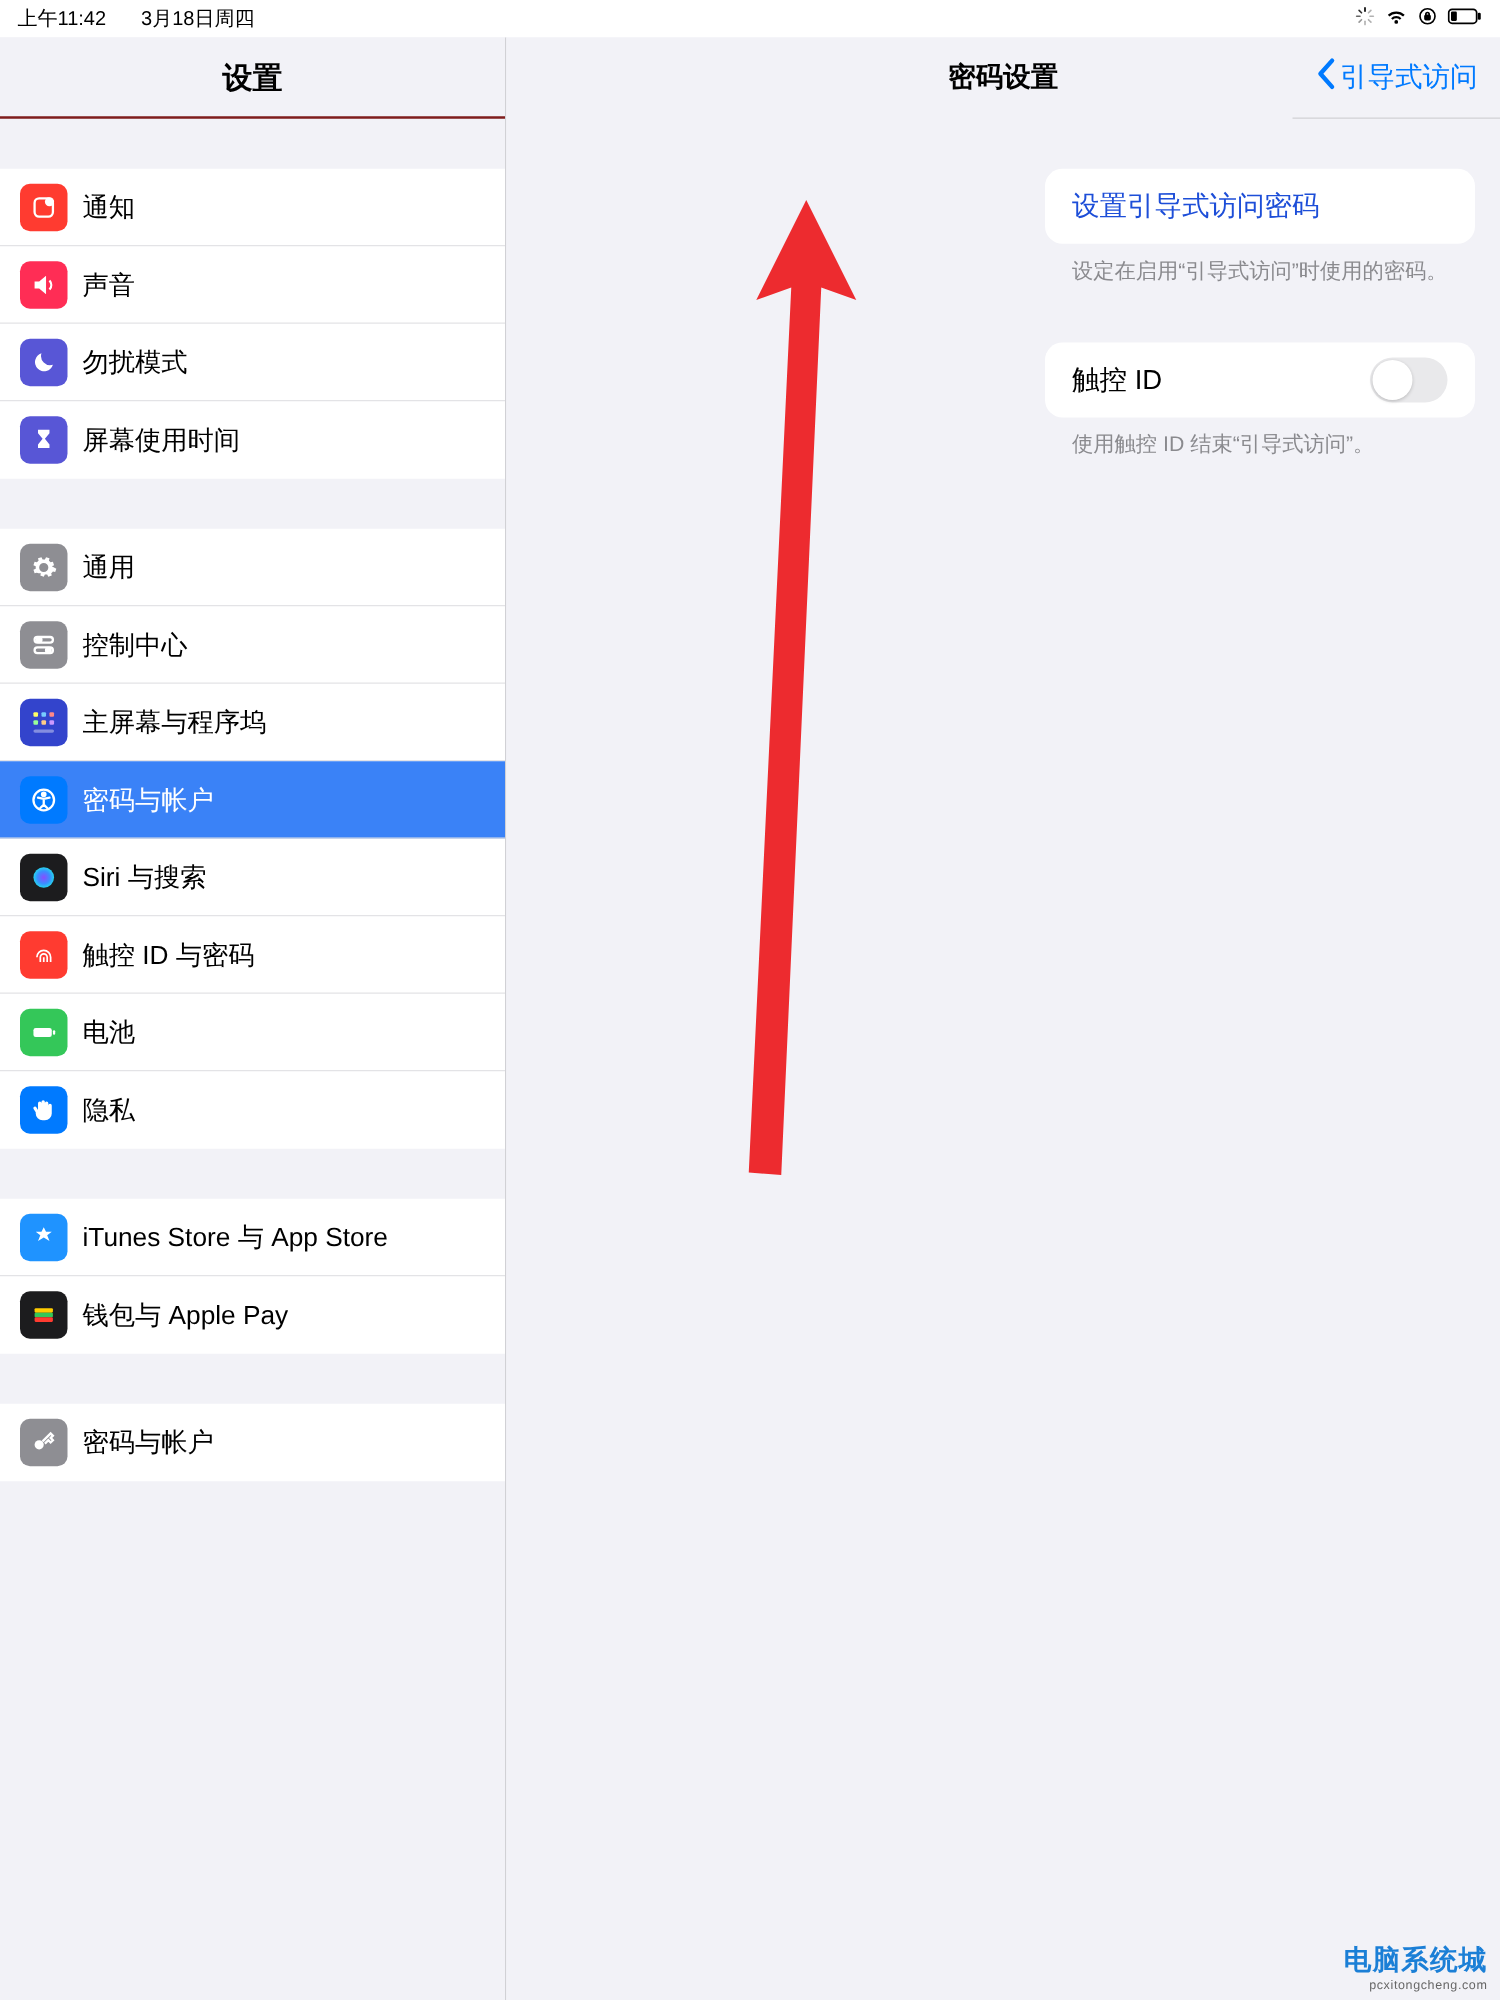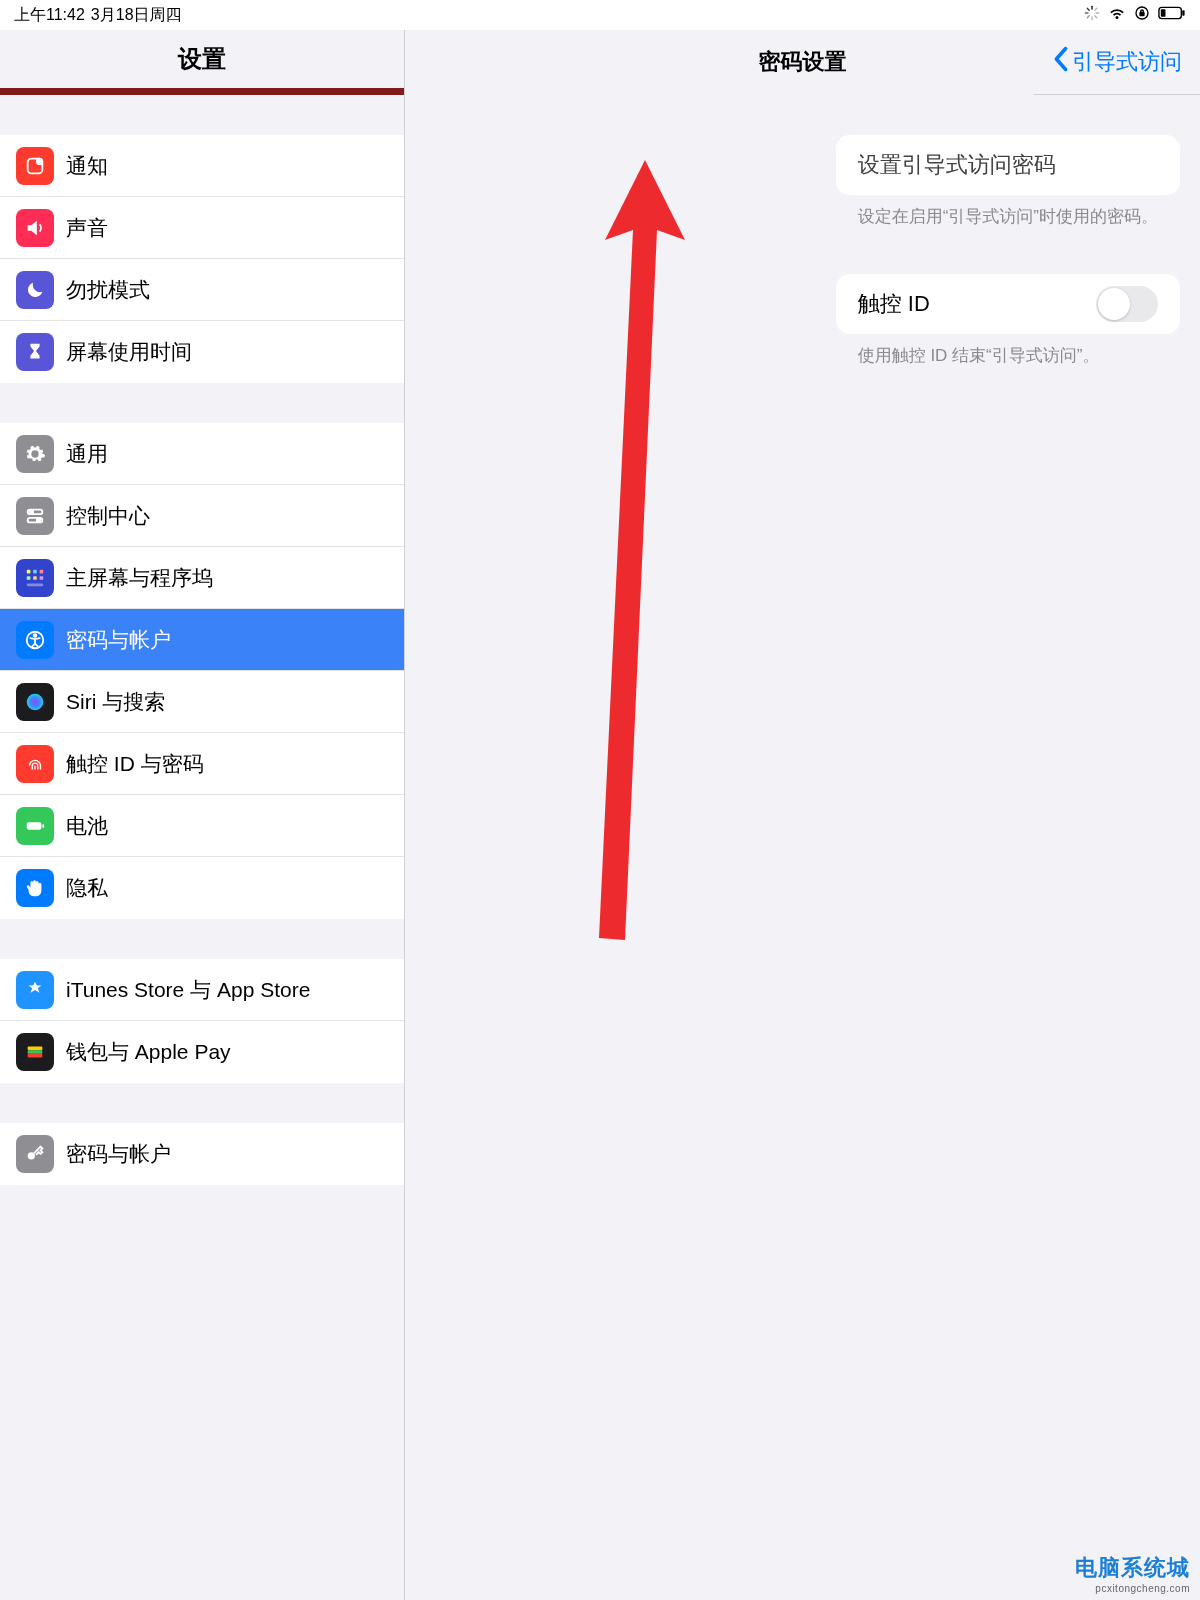--- a/index.html
+++ b/index.html
@@ -16,21 +16,21 @@
     .status-bar {
       height: 30px;
       background: #fff;
       display: flex;
       align-items: center;
       padding: 0 14px;
       font-size: 16px;
       font-weight: 500;
       color: #000;
     }
-    .status-left { display: flex; gap: 6px; }
+    .status-left { display: flex; gap: 28px; }
     .status-right { margin-left: auto; display: flex; gap: 8px; align-items: center; }
     .split {
       flex: 1;
       display: flex;
       min-height: 0;
     }
     .sidebar {
       width: 405px;
       background: #f2f2f7;
       border-right: 1px solid #d1d1d5;
@@ -39,21 +39,21 @@
       overflow-y: auto;
     }
     .sidebar-header {
       height: 65px;
       display: flex;
       align-items: center;
       justify-content: center;
       font-size: 24px;
       font-weight: 600;
       background: #f2f2f7;
-      border-bottom: 7px solid #7f1d1d;
+      border-bottom: 2px solid #7f1d1d;
     }
     .section { background: #fff; margin-top: 40px; }
     .section:first-of-type { margin-top: 0; }
     .row {
       height: 62px;
       display: flex;
       align-items: center;
       padding: 0 16px;
       gap: 12px;
       border-bottom: 1px solid #e3e3e6;
@@ -103,21 +103,21 @@
       overflow: hidden;
     }
     .card-row {
       height: 60px;
       display: flex;
       align-items: center;
       padding: 0 22px;
       font-size: 22px;
       justify-content: space-between;
     }
-    .card-row.link { color: #404040; }
+    .card-row.link { color: #1d4ed8; }
     .caption {
       font-size: 17px;
       color: #8a8a8e;
       padding: 10px 22px 0 22px;
     }
     .gap { height: 46px; }
     .toggle {
       width: 62px; height: 36px;
       background: #e9e9eb;
       border-radius: 18px;

